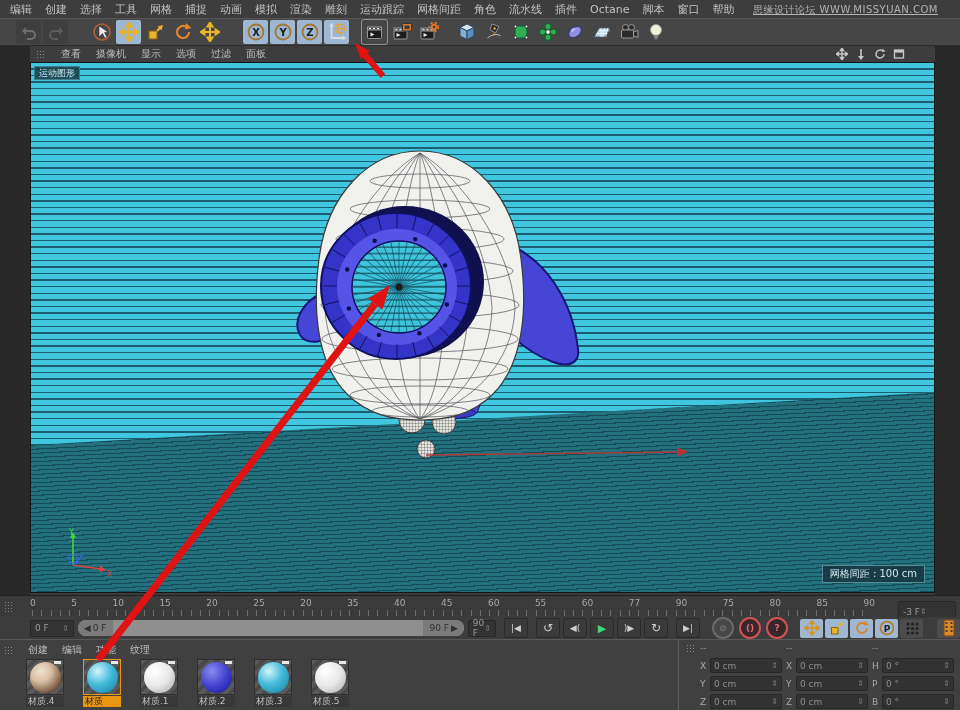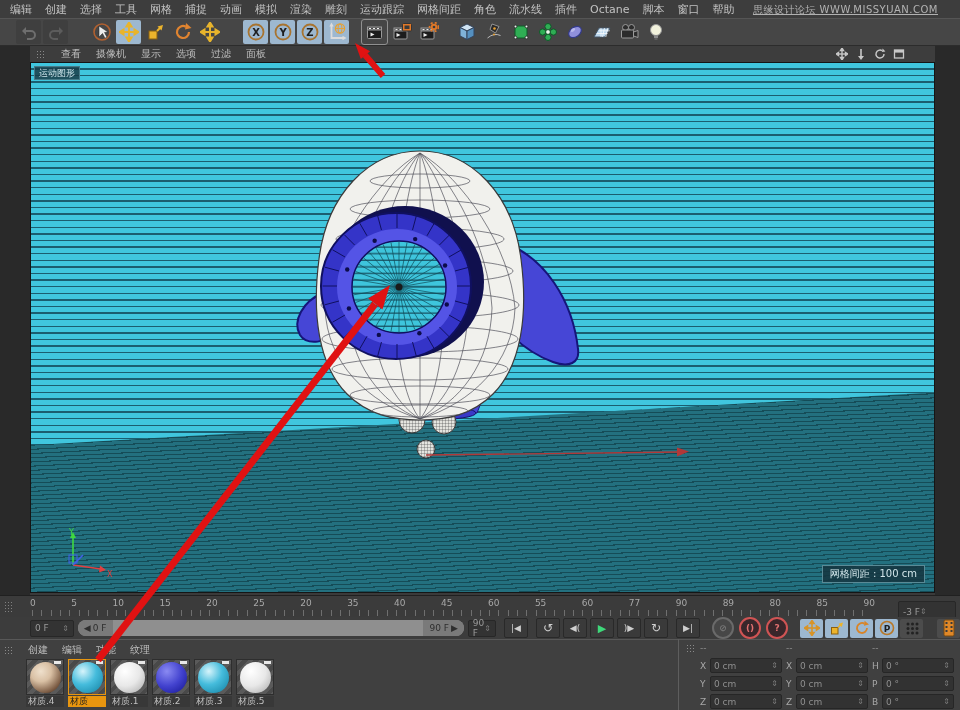--- a/index.html
+++ b/index.html
@@ -62,21 +62,21 @@
   .rbtn{width:18px;height:18px;border-radius:50%;margin-left:5px;display:flex;align-items:center;justify-content:center;
         font-size:9px;font-weight:bold;flex:0 0 auto;}
   .rbtn.off{background:#474747;border:2px solid #6a6a6a;color:#777;}
   .rbtn.red{background:#39262a;border:2px solid #d05454;color:#e07070;}
   .nbtn{width:23px;height:19px;border-radius:2px;display:flex;align-items:center;justify-content:center;margin-left:2px;flex:0 0 auto;}
   .nbtn.active{background:#9db8d0;}
   .nbtn.dark{background:#4c4c4c;}
   
   #bottom{left:0;top:639px;width:960px;height:71px;background:#404040;border-top:1px solid #585858;box-sizing:border-box;}
   #matmenu{left:4px;top:3px;display:flex;gap:14px;font-size:10px;color:#bdbdbd;align-items:center;}
-  #mats{left:26px;top:19px;display:flex;gap:2px;}
+  #mats{left:26px;top:19px;display:flex;gap:17px;}
   .mat{width:40px;flex:0 0 auto;}
   .mat .swatch{width:38px;height:36px;border:1px solid #2e2e2e;box-sizing:border-box;position:relative;
         background:repeating-linear-gradient(135deg,#5a5a5a 0 4px,#494949 4px 8px);display:flex;align-items:center;justify-content:center;}
   .mat.sel .swatch{border:1px solid #e8960f;}
   .mat .ball{width:31px;height:31px;border-radius:50%;}
   .mat .mark{position:absolute;top:1px;right:2px;width:7px;height:3px;background:#e8e8e8;}
   .mat .mname{font-size:9px;color:#c0c0c0;background:#383838;margin-top:1px;padding:0 2px;line-height:11px;
               white-space:nowrap;overflow:hidden;width:38px;box-sizing:border-box;}
   .mat.sel .mname{background:#e8960f;color:#1e1e1e;}
   .b-glass{background:radial-gradient(circle at 35% 30%,#efe0cc,#d9c0a4 35%,#6b4a33 80%);}
@@ -513,21 +513,21 @@
       <span>25</span>
       <span>20</span>
       <span>35</span>
       <span>40</span>
       <span>45</span>
       <span>60</span>
       <span>55</span>
       <span>60</span>
       <span>77</span>
       <span>90</span>
-      <span>89</span>
+      <span>75</span>
       <span>80</span>
       <span>85</span>
       <span>90</span>
   </div>
   <div id="minorticks" class="abs"></div>
   <div id="offsetbox" class="abs">
     <span>-3 F</span>
       <span class="stepper">⇕</span>
   </div>
 </div>

